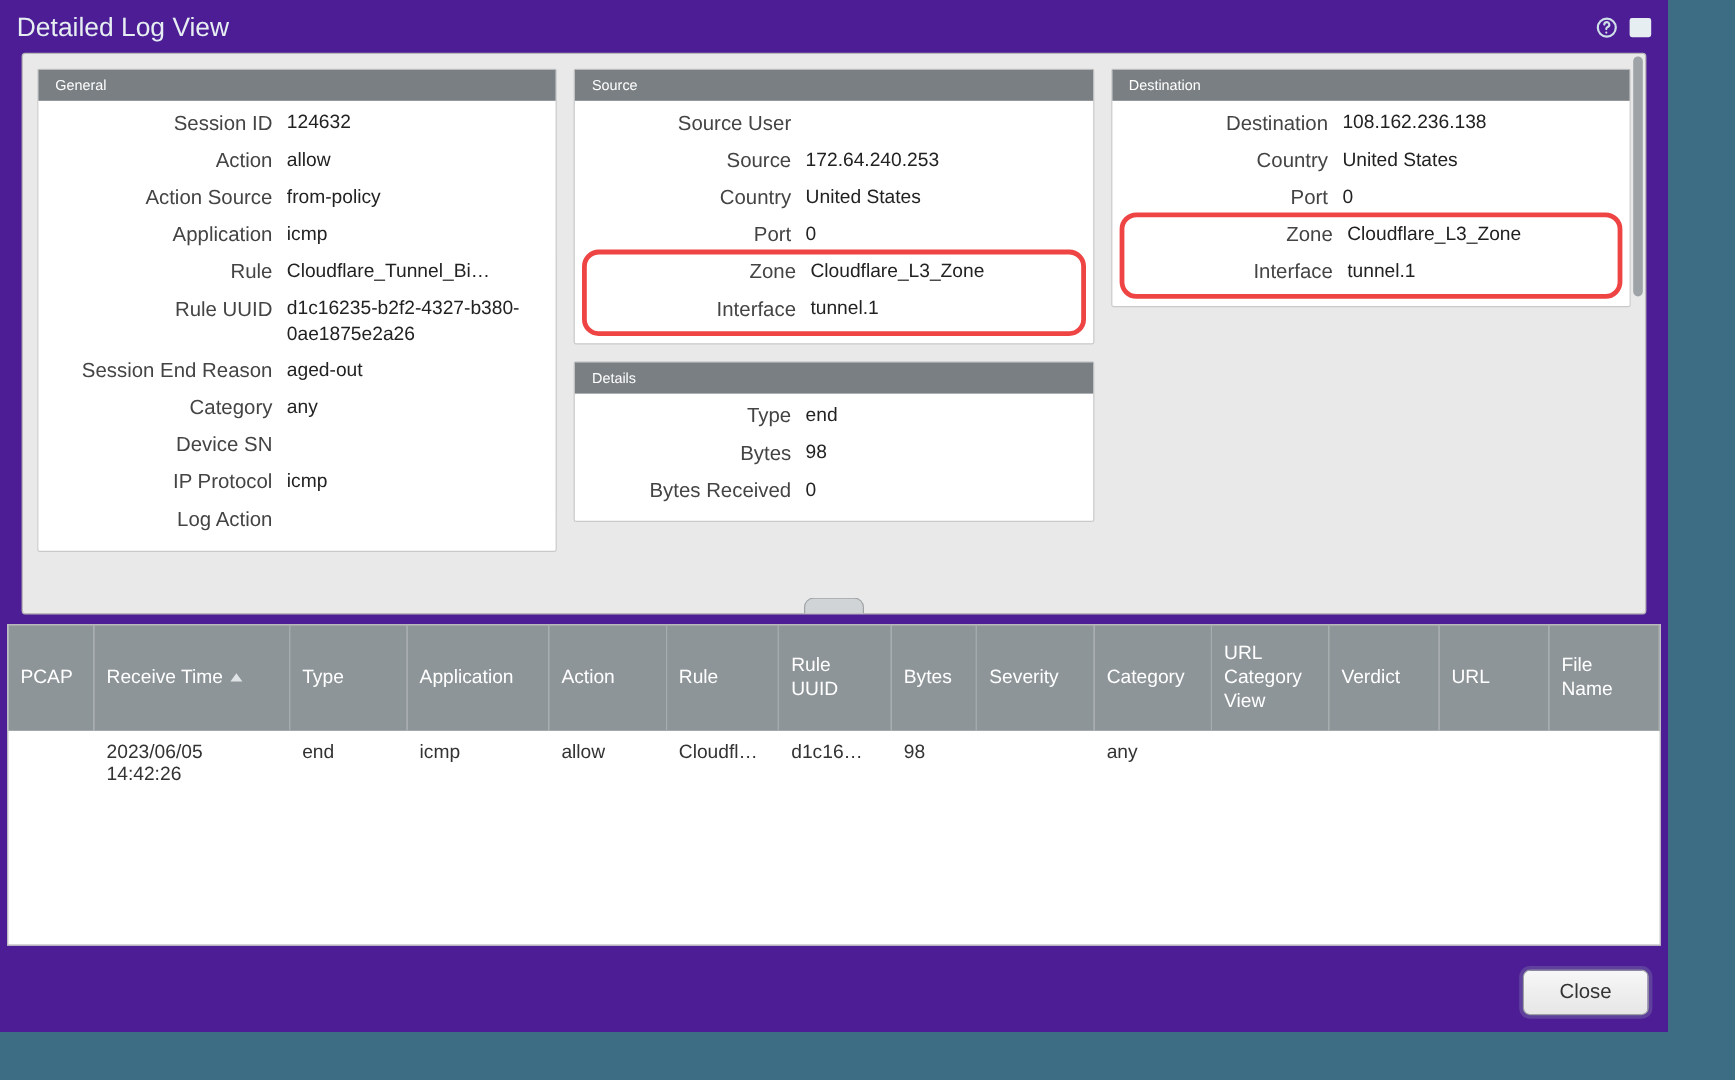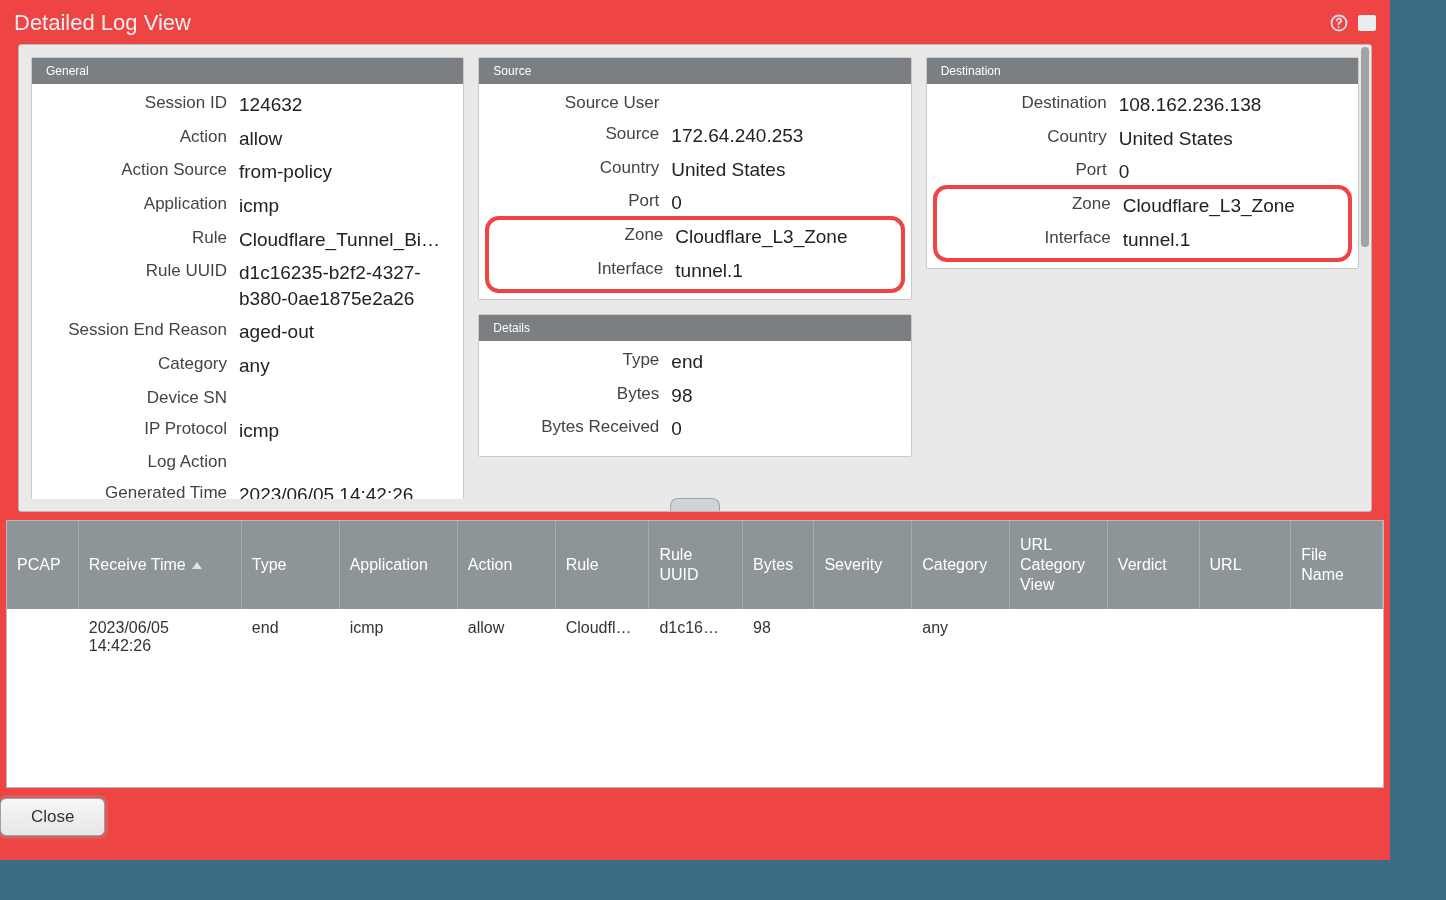--- a/index.html
+++ b/index.html
@@ -8,21 +8,21 @@
     font-family: -apple-system, Helvetica, Arial, sans-serif;
     background:#3d6d84;
     font-size:17px;
     color:#333;
     overflow:hidden;
   }
   .window {
     width:1390px;
     height:860px;
     margin:0;
-    background:#ef4444;
+    background:#4c1d95;
   }
   .titlebar {
     display:flex;
     align-items:center;
     justify-content:space-between;
     padding:10px 14px 8px 14px;
     color:#e6eef2;
   }
   .titlebar .title { font-size:22px; font-weight:400; }
   .titlebar .icons { display:flex; gap:8px; align-items:center; }
@@ -73,21 +73,21 @@
     flex:0 0 180px;
     text-align:right;
     color:#444;
     padding-right:12px;
     font-size:17px;
   }
   .col1 .kv-label { flex:0 0 195px;}
   .kv-value {
     flex:1;
     color:#222;
-    font-size:19px;
+    font-size:16px;
     overflow:hidden;
     text-overflow:ellipsis;
   }
   .highlight-box {
     border:4px solid #ef4444;
     border-radius:14px;
     margin:-4px -6px;
     padding:0 6px 2px 6px;
   }
   .scroll-track {
@@ -146,22 +146,23 @@
     content:"";
     display:inline-block;
     margin-left:6px;
     border-left:5px solid transparent;
     border-right:5px solid transparent;
     border-bottom:7px solid #dfe3e5;
     vertical-align:middle;
   }
   .footer {
     display:flex;
-    justify-content:flex-start;
+    justify-content:flex-end;
     padding:10px 16px 0 0;
+    margin-top:10px;
   }
   .close-btn {
     background:linear-gradient(#f7f7f7,#e6e6e6);
     border:1px solid #9aa0a3;
     border-radius:6px;
     padding:8px 30px;
     font-size:17px;
     color:#333;
     cursor:pointer;
     box-shadow:0 0 0 3px rgba(150,170,180,.25);
@@ -231,24 +232,20 @@
                 <div class="kv-label">Device SN</div>
                 <div class="kv-value"></div>
               </div>
             <div class="kv-row">
                 <div class="kv-label">IP Protocol</div>
                 <div class="kv-value">icmp</div>
               </div>
             <div class="kv-row">
                 <div class="kv-label">Log Action</div>
                 <div class="kv-value"></div>
-              </div>
-            <div class="kv-row">
-                <div class="kv-label">Generated Time</div>
-                <div class="kv-value">2023/06/05 14:42:26</div>
               </div>
           </div>
         </div>
       </div>
 
       <div class="col">
         <div class="panel">
           <div class="panel-header">Source</div>
           <div class="panel-body">
             <div class="kv-row">

